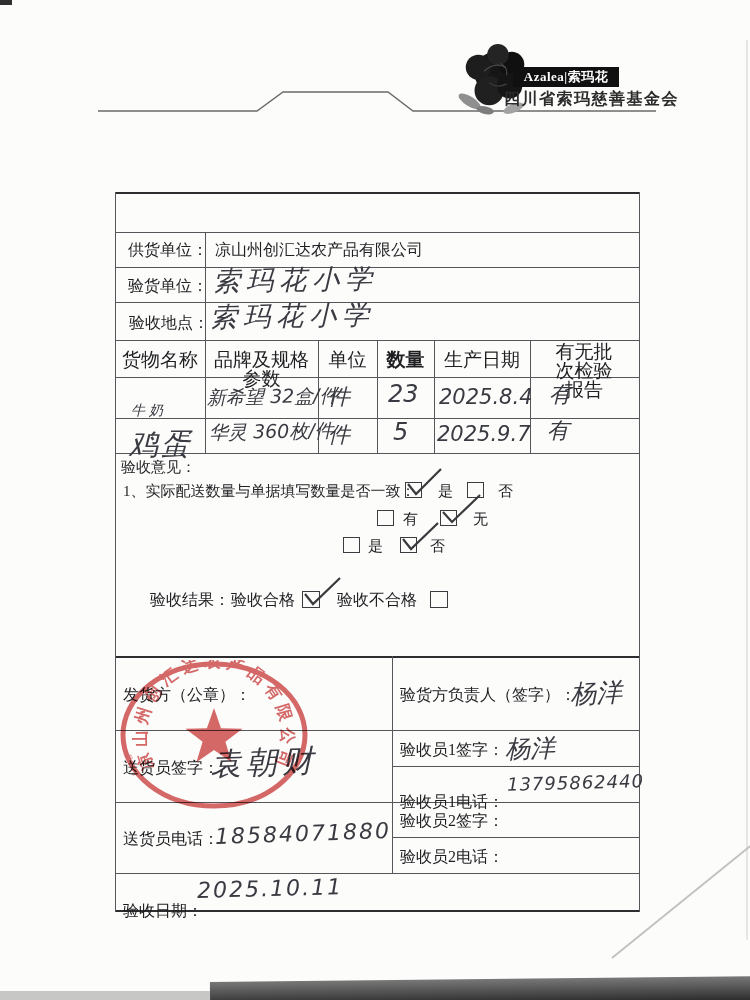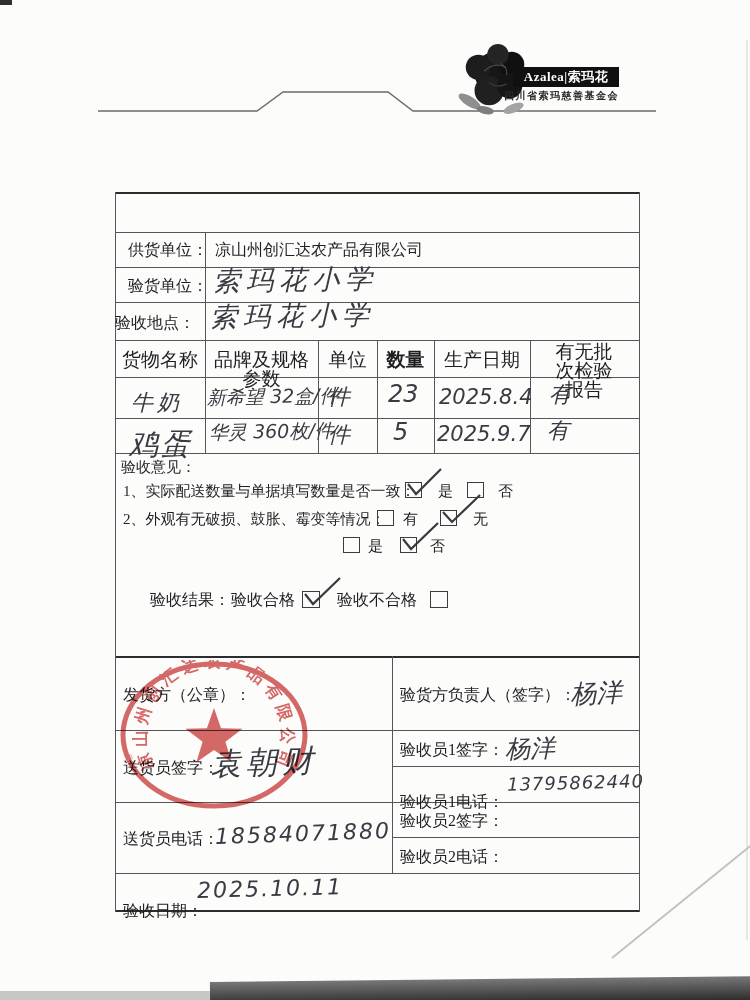--- a/index.html
+++ b/index.html
@@ -11,21 +11,21 @@
   .bottom-strip-dark{position:absolute;left:210px;top:979px;width:560px;height:24px;
         background:linear-gradient(#787878,#2c2c2c);transform:rotate(-0.6deg);}
   .bottom-strip-light{position:absolute;left:0;top:991px;width:215px;height:9px;background:#c7c7c5;}
   .fold-line{position:absolute;left:612px;top:957px;width:178px;height:2px;background:#c2c2c0;
         transform:rotate(-39deg);transform-origin:left center;}
   
   .deco-line{position:absolute;left:92px;top:84px;}
   .flower{position:absolute;left:452px;top:40px;}
   .brand-box{position:absolute;left:513px;top:67px;width:106px;height:20px;background:#101010;
         color:#fff;font-weight:bold;font-size:13px;line-height:20px;text-align:center;letter-spacing:.5px;}
-  .org-name{position:absolute;left:504px;top:89px;width:126px;font-size:10px;font-weight:bold;
+  .org-name{position:absolute;left:504px;top:89px;width:126px;font-size:16px;font-weight:bold;
         letter-spacing:1.5px;color:#2b2b2b;white-space:nowrap;}
   
   #tbl{position:absolute;left:115px;top:192px;width:525px;height:720px;}
   .hl{position:absolute;height:1px;background:#55555a;}
   .vl{position:absolute;width:1px;background:#55555a;}
   .thick{height:2px;background:#2d2d30;}
   .title{position:absolute;left:0;top:9px;width:100%;text-align:center;font-size:21px;
         font-weight:bold;letter-spacing:2px;}
   .lbl{position:absolute;font-size:16px;white-space:nowrap;}
   .sm{font-size:15px;}
@@ -89,31 +89,31 @@
     <div class="vl" style="left:262px;top:148px;height:113px;"></div>
     <div class="vl" style="left:319px;top:148px;height:113px;"></div>
     <div class="vl" style="left:415px;top:148px;height:113px;"></div>
     <div class="vl" style="left:277px;top:464px;height:217px;"></div>
 
 
     <div class="lbl" style="left:13px;top:48px;">供货单位：</div>
     <div class="lbl" style="left:100px;top:48px;">凉山州创汇达农产品有限公司</div>
     <div class="lbl" style="left:13px;top:84px;">验货单位：</div>
     <div class="hand" style="left:98px;top:70px;font-size:27px;letter-spacing:6px;transform:rotate(-1deg);">索玛花小学</div>
-    <div class="lbl" style="left:0;top:121px;">验收地点：</div>
+    <div class="lbl" style="left:14px;top:121px;">验收地点：</div>
     <div class="hand" style="left:95px;top:106px;font-size:27px;letter-spacing:6px;transform:rotate(-1deg);">索玛花小学</div>
 
     <div class="hdr" style="left:0;top:158px;width:90px;">货物名称</div>
     <div class="hdr" style="left:90px;top:158px;width:113px;">品牌及规格参数</div>
     <div class="hdr" style="left:203px;top:158px;width:59px;">单位</div>
     <div class="hdr" style="left:262px;top:158px;width:57px;font-weight:bold;">数量</div>
     <div class="hdr" style="left:319px;top:158px;width:96px;">生产日期</div>
     <div class="hdr" style="left:434px;top:150px;width:70px;">有无批次检验报告</div>
 
-    <div class="hand" style="left:16px;top:196px;font-size:22px;letter-spacing:4px;">牛奶</div>
+    <div class="hand" style="left:16px;top:210px;font-size:14px;letter-spacing:4px;">牛奶</div>
     <div class="hand" style="left:92px;top:192px;font-size:19px;transform:rotate(-1deg);">新希望 32盒/件</div>
     <div class="hand" style="left:213px;top:190px;font-size:22px;">件</div>
     <div class="hand" style="left:273px;top:188px;font-size:24px;">23</div>
     <div class="hand" style="left:324px;top:193px;font-size:21px;">2025.8.4</div>
     <div class="hand" style="left:434px;top:188px;font-size:22px;">有</div>
 
     <div class="hand" style="left:14px;top:233px;font-size:29px;letter-spacing:3px;">鸡蛋</div>
     <div class="hand" style="left:94px;top:227px;font-size:19px;transform:rotate(-1deg);">华灵 360枚/件</div>
     <div class="hand" style="left:213px;top:228px;font-size:22px;">件</div>
     <div class="hand" style="left:278px;top:226px;font-size:24px;">5</div>
@@ -124,21 +124,20 @@
 
     <div class="lbl sm" style="left:8px;top:290px;">1、实际配送数量与单据填写数量是否一致：</div>
     <div class="box" style="left:290px;top:290px;"></div>
     <svg class="tick" style="left:288px;top:274px;" width="42" height="32">
         <path d="M5,18 L13,28 L38,3" stroke="#3a3a3e" stroke-width="2.2" fill="none"></path>
       </svg>
     <div class="lbl sm" style="left:323px;top:290px;">是</div>
     <div class="box" style="left:352px;top:290px;"></div>
     <div class="lbl sm" style="left:383px;top:290px;">否</div>
 
-    <div class="lbl sm" style="left:8px;top:318px;">2、外观有无破损、鼓胀、霉变等情况：</div>
     <div class="box" style="left:262px;top:318px;"></div>
     <div class="lbl sm" style="left:288px;top:318px;">有</div>
     <div class="box" style="left:325px;top:318px;"></div>
     <svg class="tick" style="left:323px;top:300px;" width="46" height="34">
         <path d="M5,20 L14,30 L42,3" stroke="#3a3a3e" stroke-width="2.2" fill="none"></path>
       </svg>
     <div class="lbl sm" style="left:358px;top:318px;">无</div>
 
     <div class="box" style="left:228px;top:345px;"></div>
     <div class="lbl sm" style="left:253px;top:345px;">是</div>

